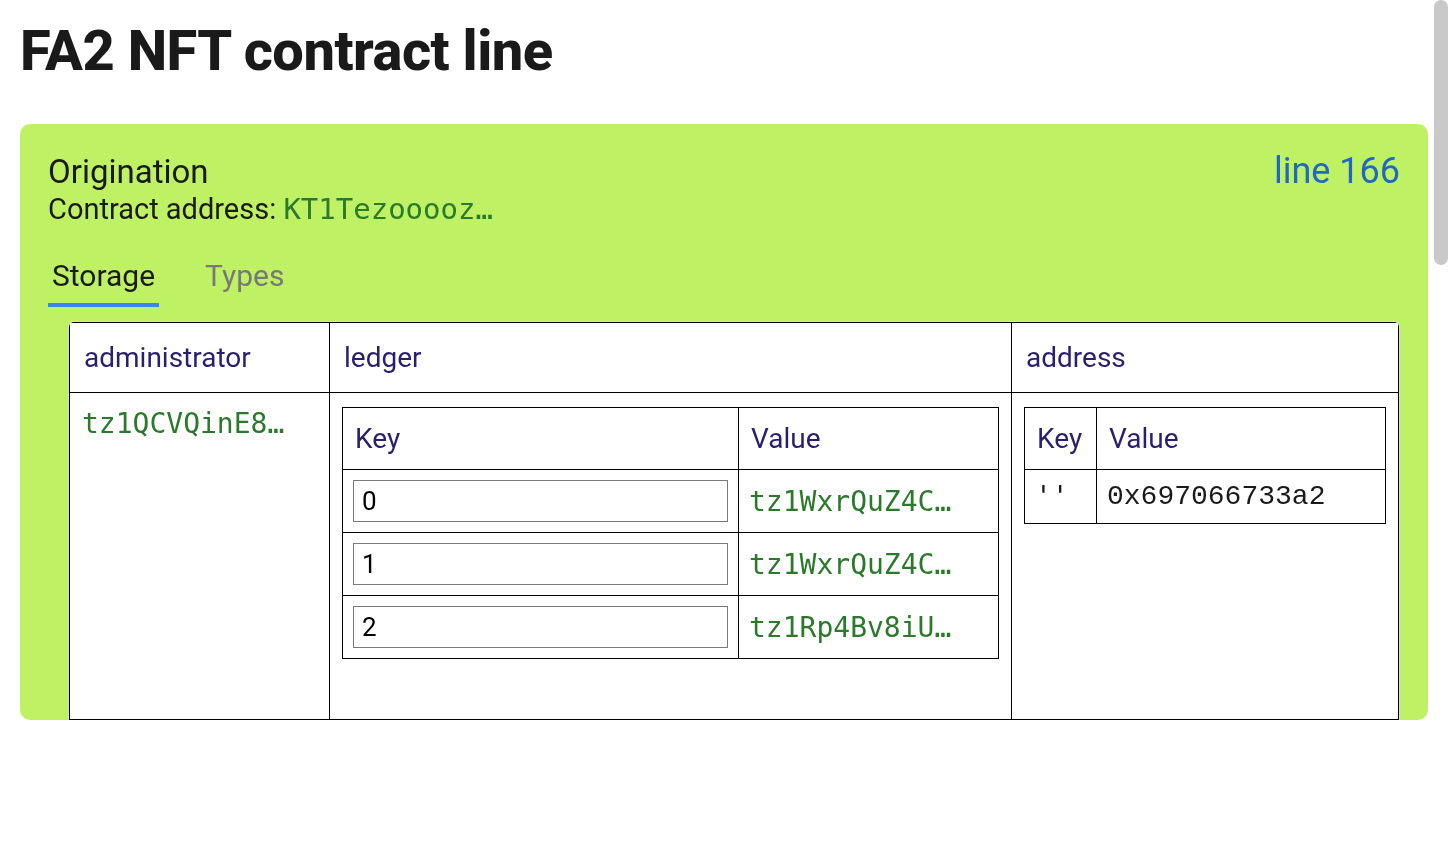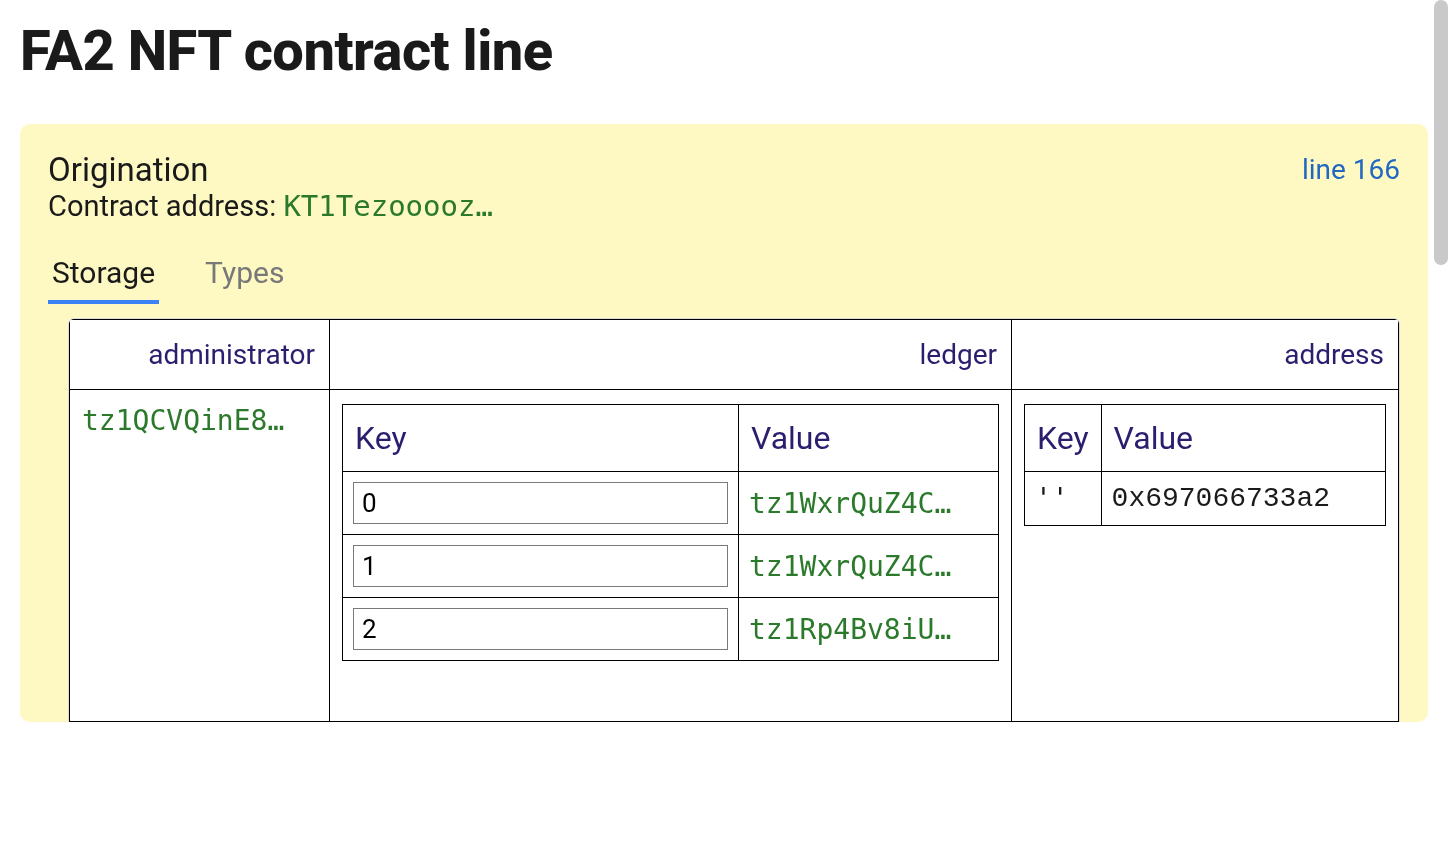--- a/index.html
+++ b/index.html
@@ -26,37 +26,37 @@
       border-radius: 7px;
     }
     .page-title {
       font-size: 56px;
       font-weight: 800;
       padding: 18px 20px 18px 20px;
       letter-spacing: -0.5px;
     }
     .origination-card {
       margin: 22px 20px 0 20px;
-      background: #fef9c3;
+      background: #bef264;
       border-radius: 10px;
       padding: 26px 28px 0 28px;
       position: relative;
     }
     .origination-header {
       display: flex;
       justify-content: space-between;
       align-items: center;
     }
     .origination-title {
       font-size: 33px;
       font-weight: 400;
       color: #1a1a1a;
     }
     .line-link {
-      font-size: 28px;
+      font-size: 36px;
       color: #2268c2;
       cursor: pointer;
     }
     .contract-address-row {
       font-size: 29px;
       color: #1a1a1a;
     }
     .contract-address-value {
       font-family: ui-monospace, "SF Mono", Menlo, Consolas, monospace;
       color: #2b7a2b;
@@ -86,21 +86,21 @@
       border-radius: 6px 6px 0 0;
       background: #ffffff;
       overflow: hidden;
     }
     .storage-table {
       border-collapse: collapse;
       width: 100%;
       table-layout: fixed;
     }
     .storage-table th {
-      text-align: right;
+      text-align: left;
       font-weight: 400;
       font-size: 28px;
       color: #2a1e6e;
       padding: 18px 14px;
       border: 1.5px solid #000;
       vertical-align: top;
     }
     .storage-table td {
       border: 1.5px solid #000;
       padding: 14px 12px;
@@ -114,21 +114,21 @@
       overflow: hidden;
       text-overflow: ellipsis;
     }
     .inner-table {
       border-collapse: collapse;
       width: 100%;
     }
     .inner-table th {
       text-align: left;
       font-weight: 400;
-      font-size: 32px;
+      font-size: 28px;
       color: #2a1e6e;
       padding: 14px 12px;
       border: 1.5px solid #000;
     }
     .inner-table td {
       border: 1.5px solid #000;
       padding: 10px 10px;
       font-size: 28px;
       vertical-align: middle;
     }

